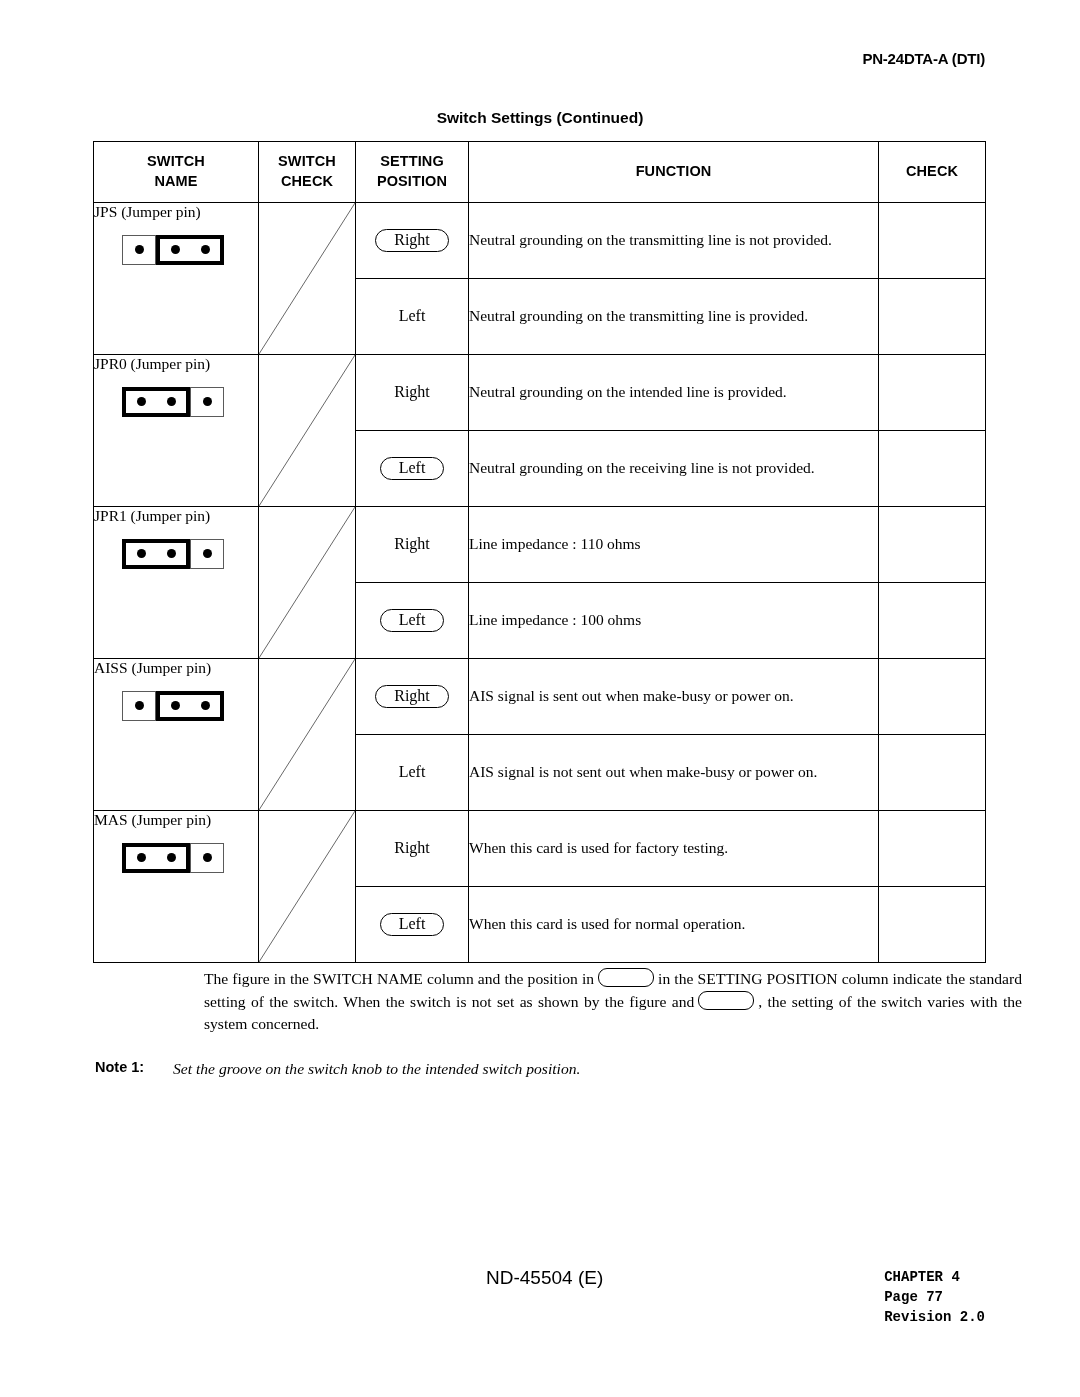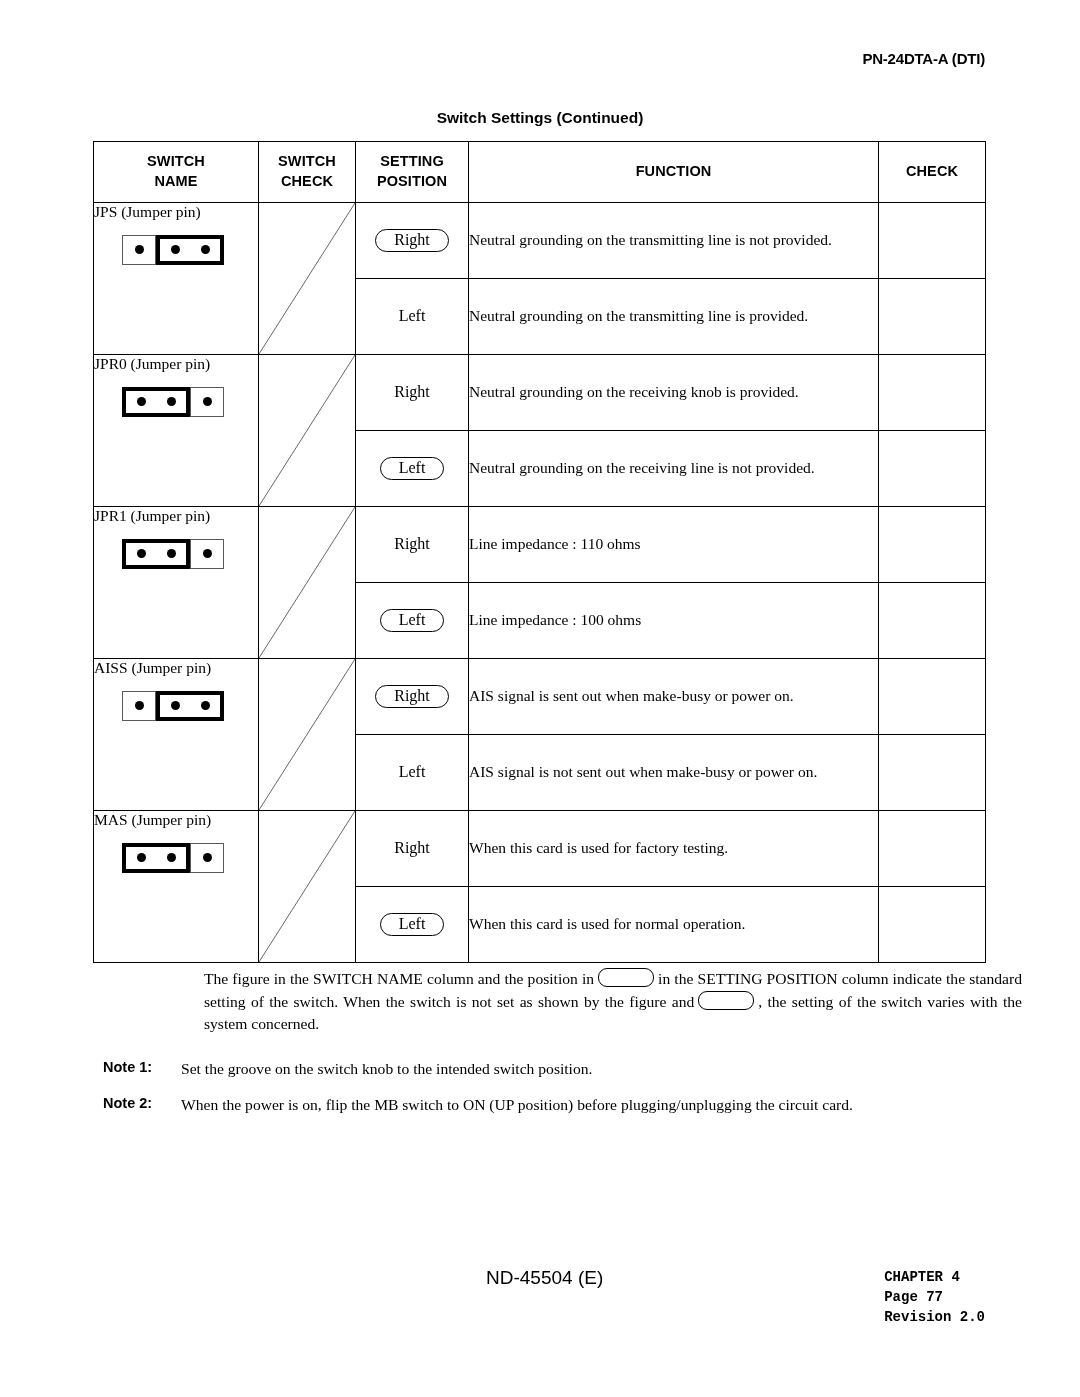--- a/index.html
+++ b/index.html
@@ -172,31 +172,31 @@
   
   #notes {
     position: absolute;
     top: 1058px;
     left: 95px;
     width: 900px;
   }
   .note-row {
     display: flex;
     margin-bottom: 13px;
-    margin-left: 8px;
   }
   .note-label {
     font-family: "Liberation Sans", sans-serif;
     font-weight: bold;
     font-size: 14.5px;
     width: 78px;
     flex: 0 0 78px;
     padding-top: 1px;
   }
   .note-text {
+    font-style: italic;
     font-size: 15.6px;
     line-height: 1.45;
     flex: 1;
   }
 
   
   #footer-left {
     position: absolute;
     top: 1267px;
     left: 486px;
@@ -286,21 +286,21 @@
             </div>
           </div></td>
         <td class="num-cell" rowspan="2">
           <div class="diag-wrap">
             <svg viewBox="0 0 100 100" preserveAspectRatio="none">
               <line x1="0" y1="100" x2="100" y2="0" stroke="#000" stroke-width="0.6" vector-effect="non-scaling-stroke"></line>
             </svg>
           </div>
         </td>
         <td class="setpos-cell"><span class="plain-pos">Right</span></td>
-        <td class="func-cell">Neutral grounding on the receiving knob is provided.</td>
+        <td class="func-cell">Neutral grounding on the intended line is provided.</td>
         <td class="check-cell"></td>
       </tr>
       <tr>
         <td class="setpos-cell"><span class="oval">Left</span></td>
         <td class="func-cell">Neutral grounding on the receiving line is not provided.</td>
         <td class="check-cell"></td>
       </tr>
       <tr>
         <td class="name-cell" rowspan="2"><span class="name-label">JPR1 (Jumper pin)</span><div class="jumper">
             <div class="jp-thick">
@@ -384,24 +384,20 @@
 
 <div id="explanation">
   <span>The figure in the SWITCH NAME column and the position in</span><span class="inline-oval"></span><span>in the SETTING POSITION column indicate the standard setting of the switch. When the switch is not set as shown by the figure and</span><span class="inline-oval"></span><span>, the setting of the switch varies with the system concerned.</span>
 </div>
 
 <div id="notes">
     <div class="note-row">
       <div class="note-label">Note 1:</div>
       <div class="note-text">Set the groove on the switch knob to the intended switch position.</div>
     </div>
-    <div class="note-row">
-      <div class="note-label">Note 2:</div>
-      <div class="note-text">When the power is on, flip the MB switch to ON (UP position) before plugging/unplugging the circuit card.</div>
-    </div>
   </div>
 
 <div id="footer-left">ND-45504 (E)</div>
 <div id="footer-right">
   <div>CHAPTER 4</div>
   <div>Page 77</div>
   <div>Revision 2.0</div>
 </div>
 
 </body></html>

